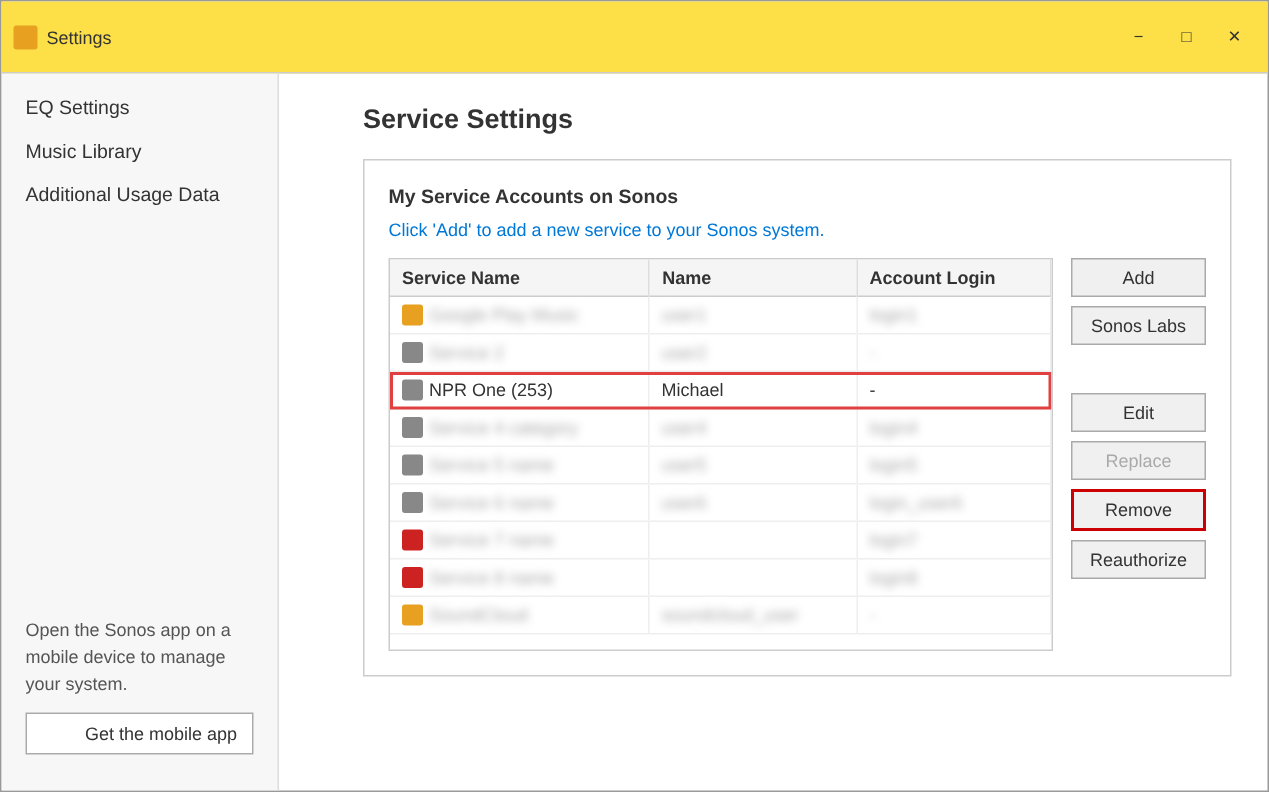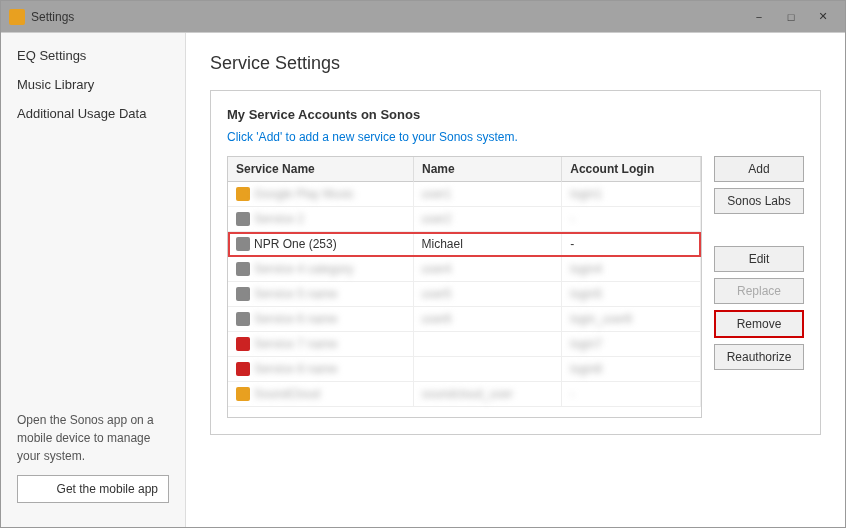--- a/index.html
+++ b/index.html
@@ -13,22 +13,22 @@
     }
     .window {
       width: 846px;
       height: 528px;
       background: #ffffff;
       display: flex;
       flex-direction: column;
       border: 1px solid #999;
     }
     .titlebar {
-      background: #a3a3a3;
-      height: 32px;
+      background: #fde047;
+      height: 48px;
       display: flex;
       align-items: center;
       padding: 0 8px;
       border-bottom: 1px solid #ccc;
       flex-shrink: 0;
     }
     .titlebar-icon {
       width: 16px;
       height: 16px;
       margin-right: 6px;
@@ -53,20 +53,21 @@
       display: flex;
       align-items: center;
       justify-content: center;
       font-size: 11px;
       color: #333;
     }
     .content {
       display: flex;
       flex: 1;
       overflow: hidden;
+      gap: 32px;
     }
     .sidebar {
       width: 185px;
       background: #f7f7f7;
       border-right: 1px solid #ddd;
       padding: 8px 0;
       display: flex;
       flex-direction: column;
       flex-shrink: 0;
     }
@@ -100,21 +101,21 @@
       color: #333;
       text-align: right;
     }
     .main {
       flex: 1;
       padding: 20px 24px;
       overflow-y: auto;
     }
     .page-title {
       font-size: 18px;
-      font-weight: 400;
+      font-weight: 700;
       color: #333;
       margin-bottom: 16px;
     }
     .service-panel {
       border: 1px solid #ccc;
       background: white;
       padding: 16px;
     }
     .panel-title {
       font-size: 13px;

